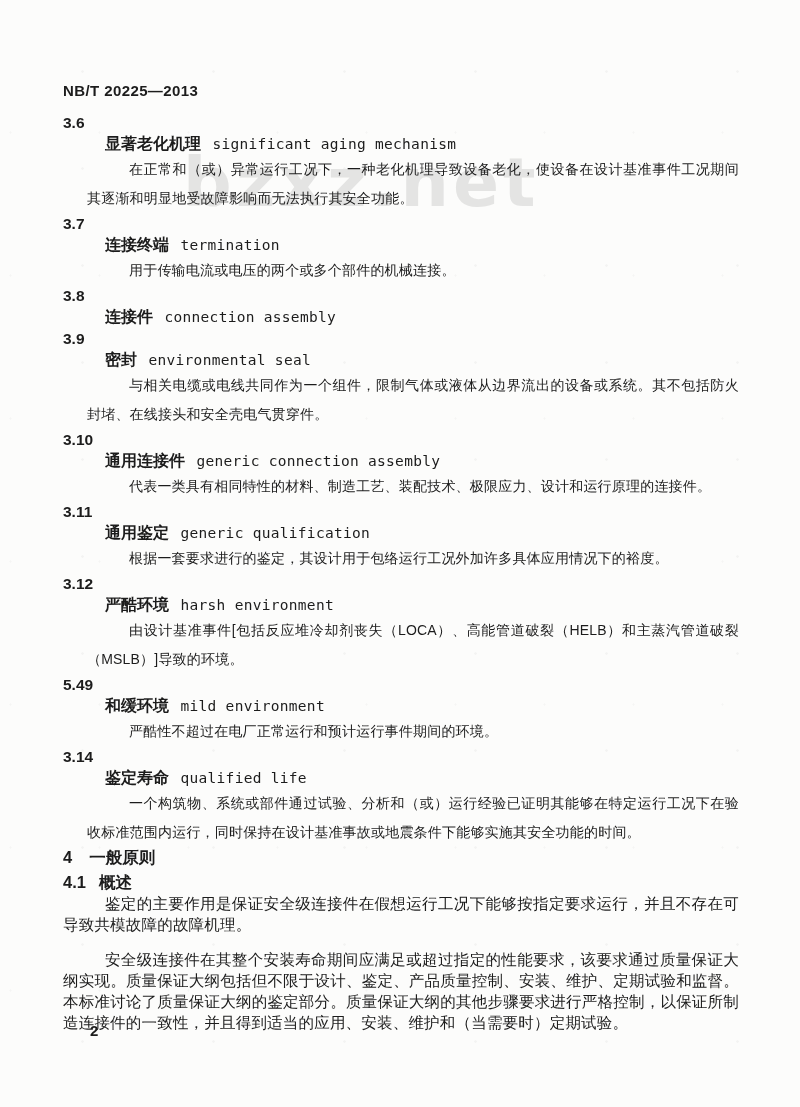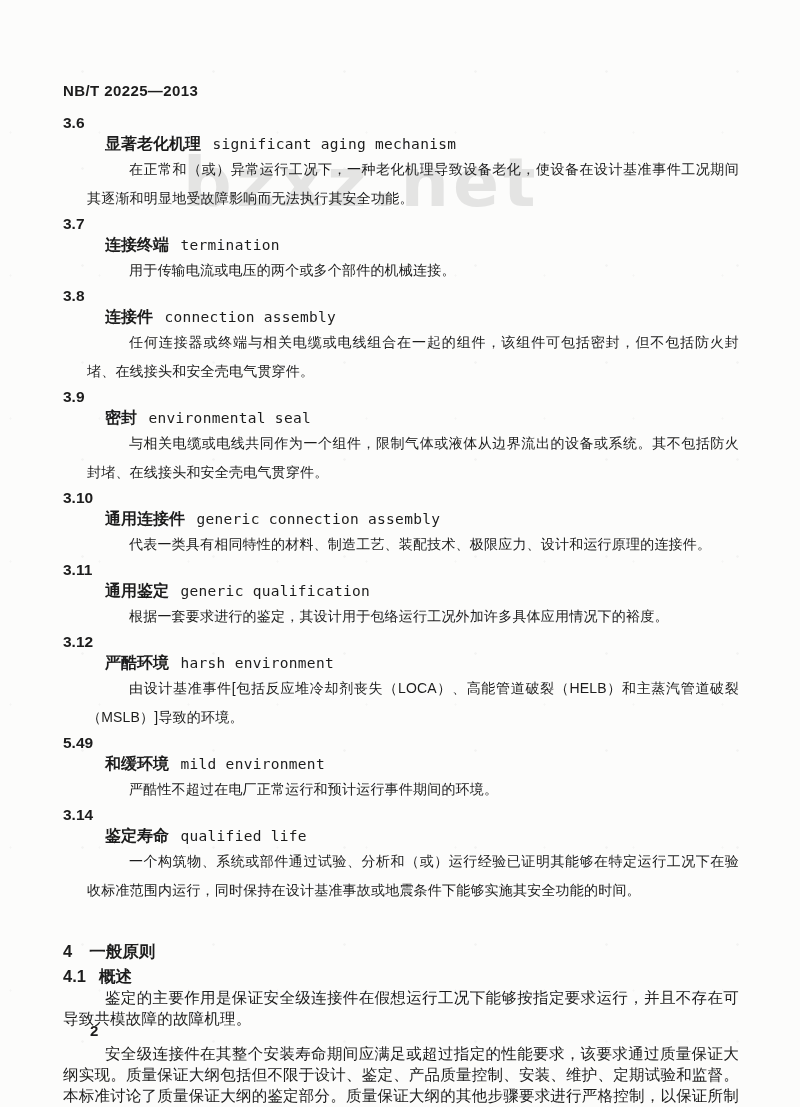--- a/index.html
+++ b/index.html
@@ -65,21 +65,20 @@
   }
   .def-body {
     font-size: 14px;
     line-height: 29px;
     text-align: justify;
     text-indent: 42px;
     letter-spacing: 0.2px;
     margin-left: 24px;
   }
   .h1 {
-    margin-top: 36px;
     font-size: 16.5px;
     font-weight: bold;
     line-height: 21px;
   }
   .h1 .ht { margin-left: 17px; }
   .h2 {
     margin-top: 4px;
     font-size: 16.5px;
     font-weight: bold;
     line-height: 21px;
@@ -130,21 +129,20 @@
       </div>
       <div class="def-body">用于传输电流或电压的两个或多个部件的机械连接。</div>
     </div>
 
     <div class="def">
       <div class="def-num">3.8</div>
       <div class="def-term">
         <span class="cn">连接件</span>
         <span class="en">connection assembly</span>
       </div>
-      <div class="def-body">任何连接器或终端与相关电缆或电线组合在一起的组件，该组件可包括密封，但不包括防火封堵、在线接头和安全壳电气贯穿件。</div>
     </div>
 
     <div class="def">
       <div class="def-num">3.9</div>
       <div class="def-term">
         <span class="cn">密封</span>
         <span class="en">environmental seal</span>
       </div>
       <div class="def-body">与相关电缆或电线共同作为一个组件，限制气体或液体从边界流出的设备或系统。其不包括防火封堵、在线接头和安全壳电气贯穿件。</div>
     </div>

